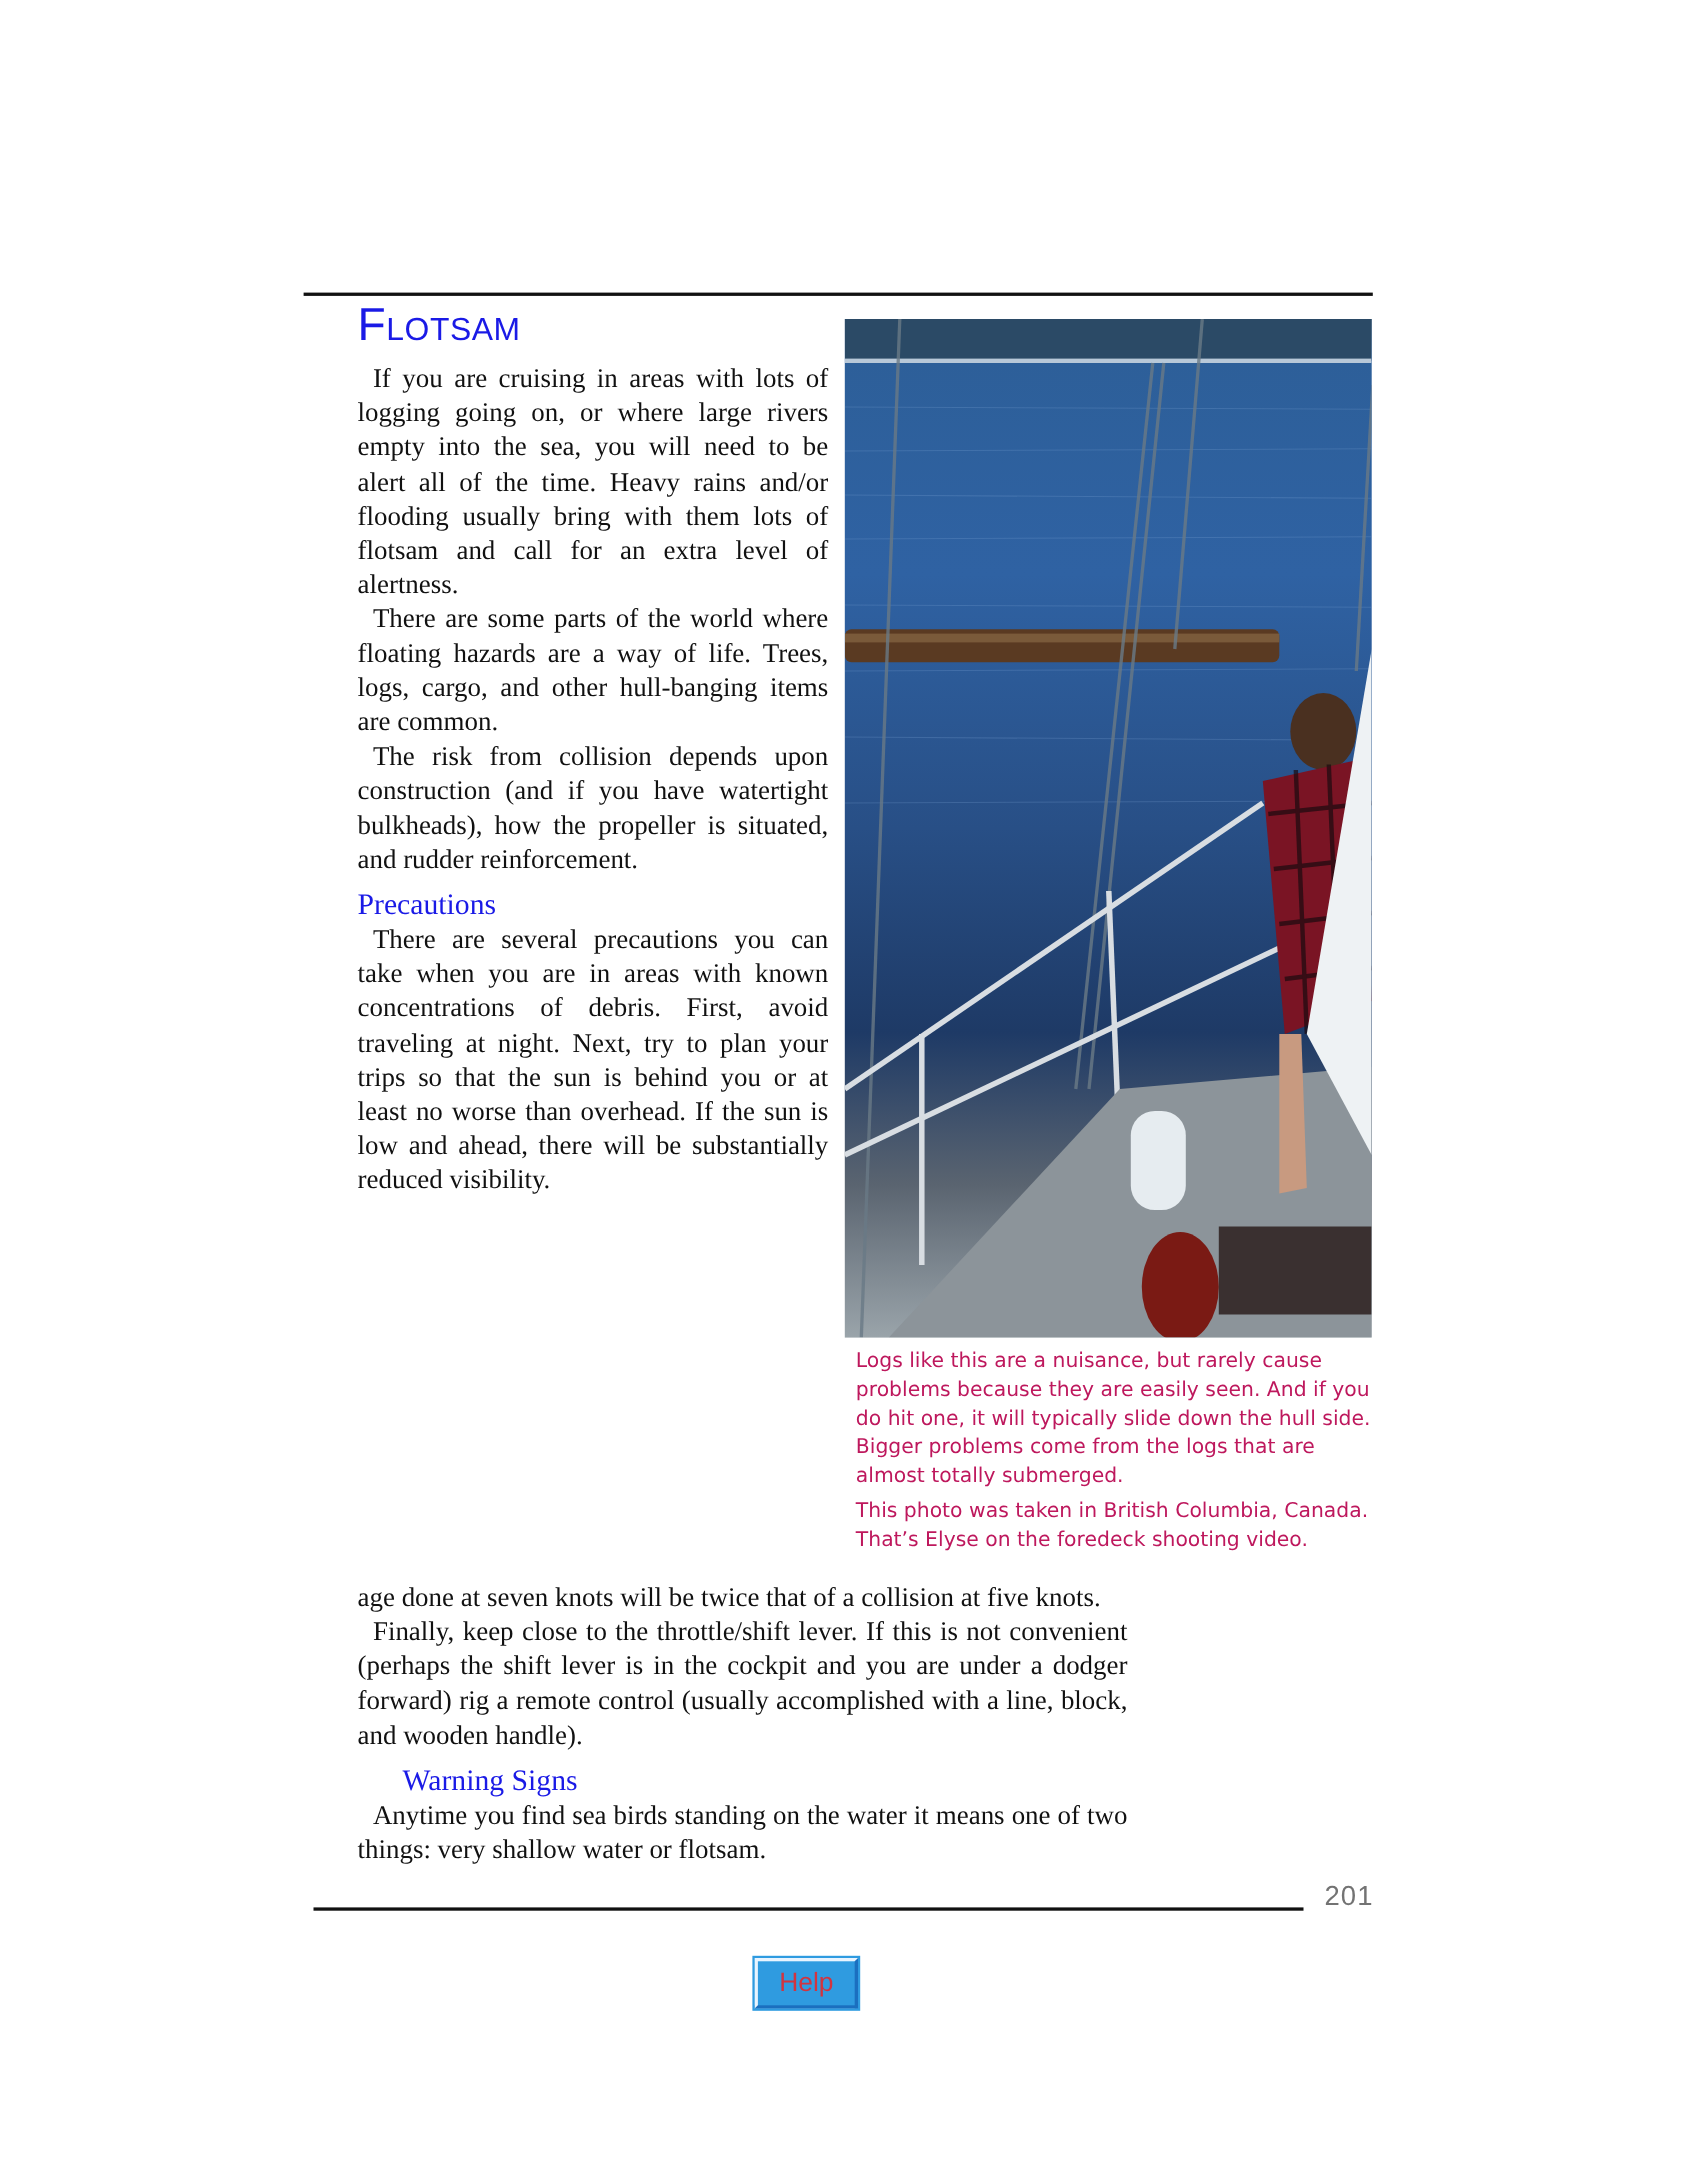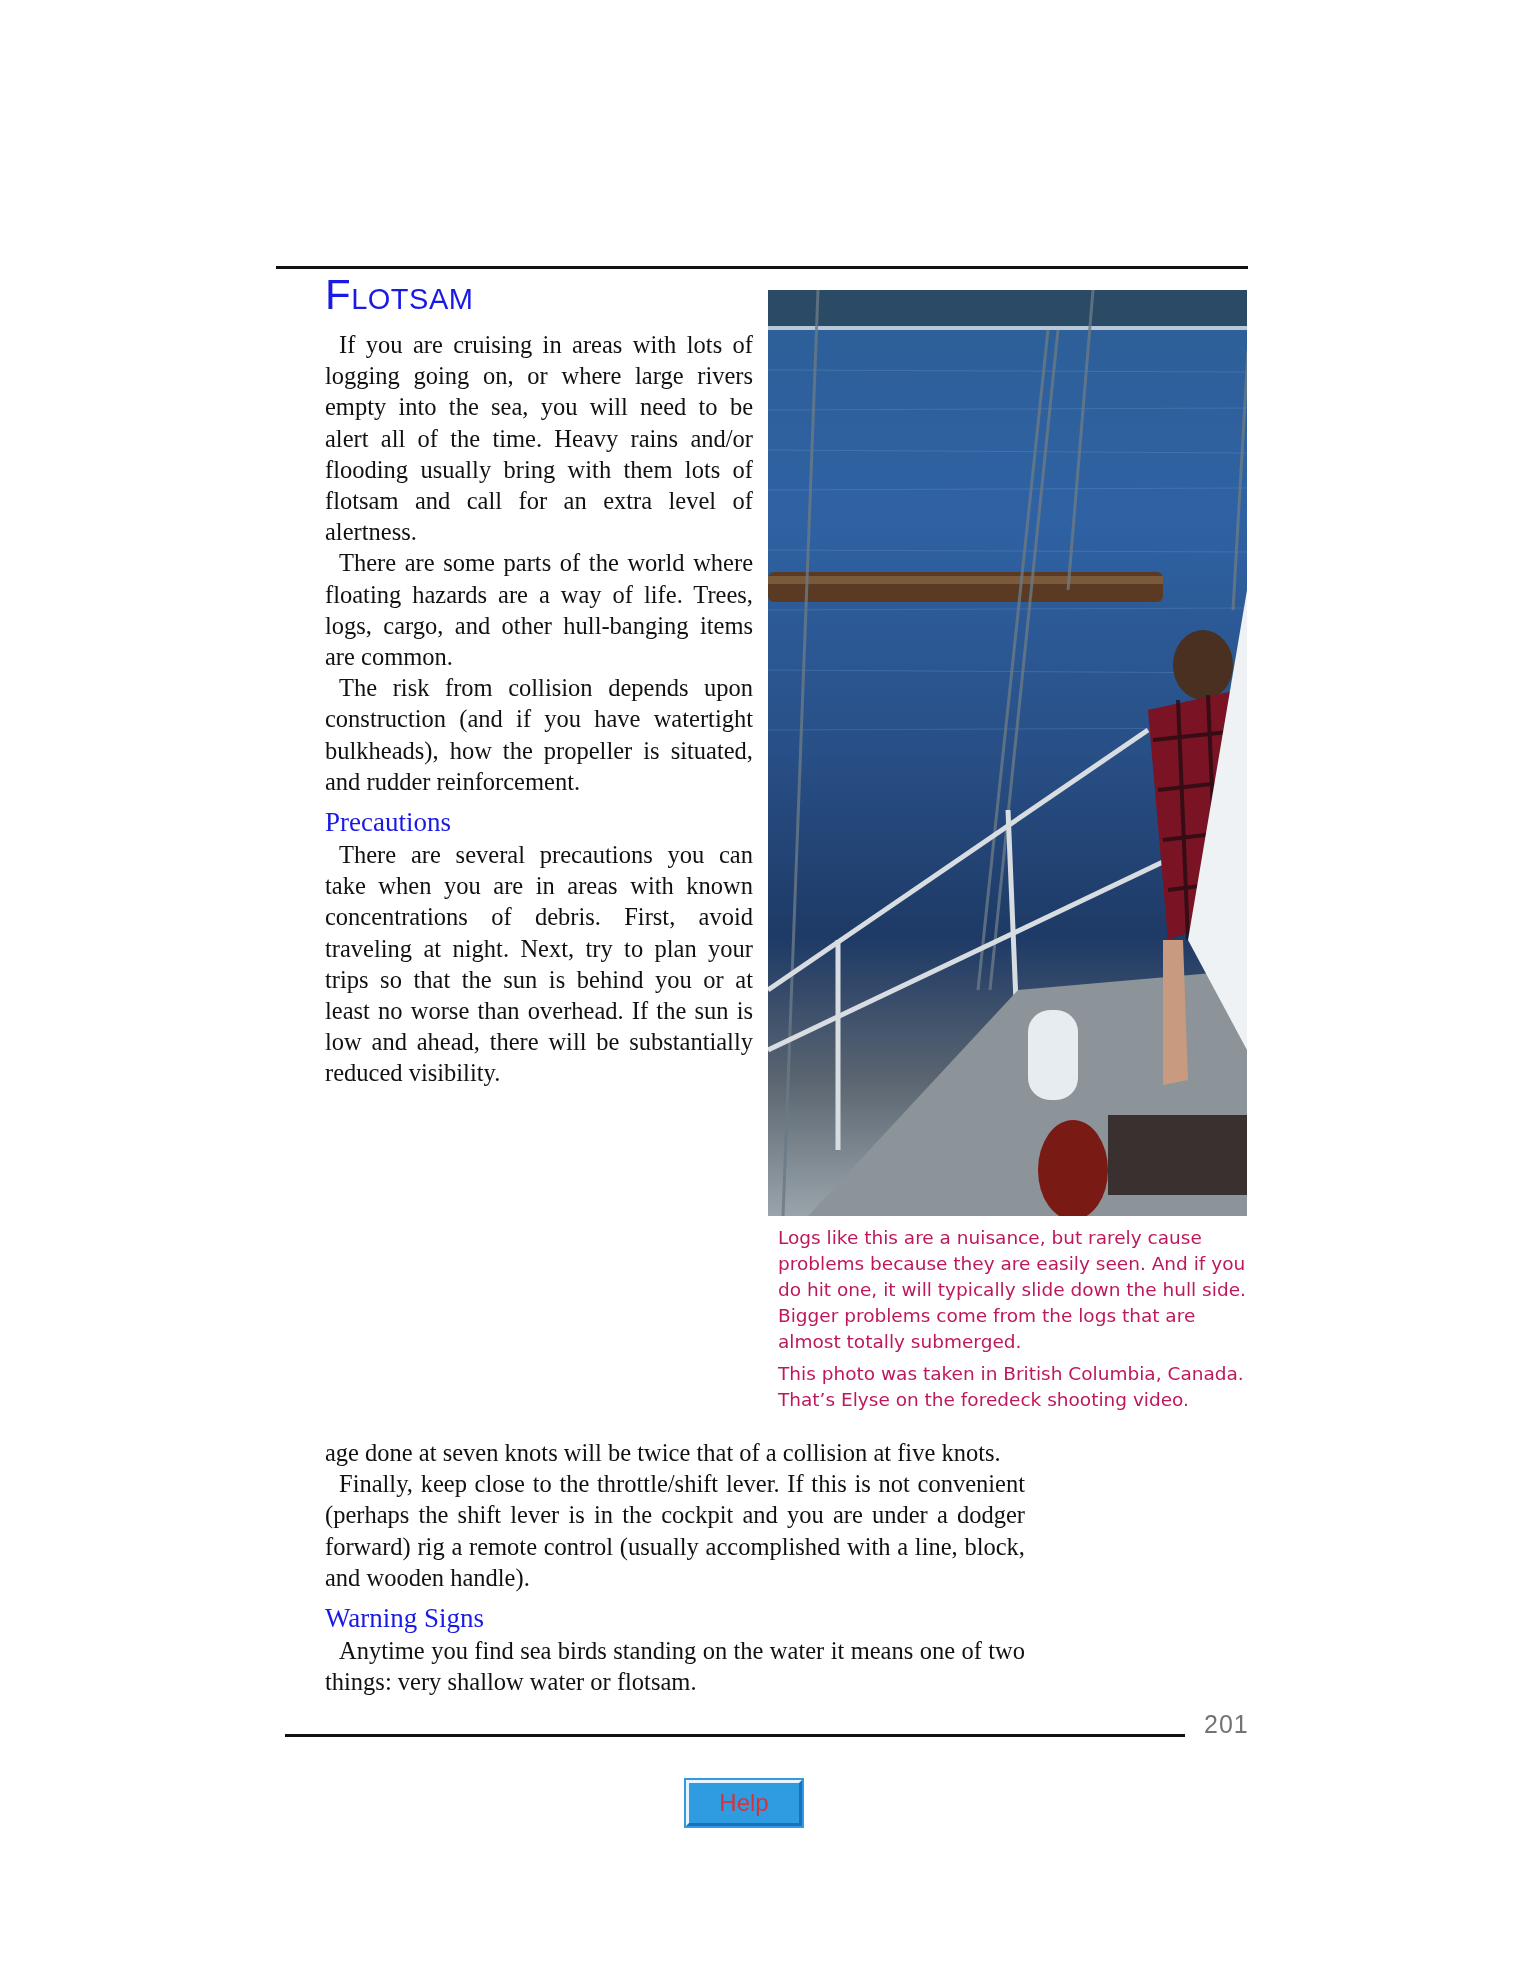--- a/index.html
+++ b/index.html
@@ -15,21 +15,21 @@
   .col { position: absolute; left: 325px; width: 428px; font-size: 24.5px; line-height: 31.2px; }
   .col p { margin: 0; text-indent: 14px; text-align: justify; }
   .wide { position: absolute; left: 325px; width: 700px; font-size: 24.5px; line-height: 31.2px; }
   .wide p { margin: 0; text-indent: 14px; text-align: justify; }
   .sub { margin: 0; font-weight: normal; color: #1a1ae6; font-size: 27px; line-height: 34px; }
   .photo { position: absolute; left: 768px; top: 290px; width: 479px; height: 926px; overflow: hidden;
            background: linear-gradient(180deg, #2a4a6a 0%, #2d5f99 4%, #2f62a3 25%, #284f86 50%, #1e3a66 70%, #5a6470 85%, #9aa4aa 100%); }
   .caption { position: absolute; left: 778px; top: 1225px; width: 470px;
              font-family: "DejaVu Sans", "Liberation Sans", sans-serif; font-size: 18.5px; line-height: 26px; color: #be185d; }
   .caption p { margin: 0 0 6px 0; }
-  .help-btn { position: absolute; left: 686px; top: 1780px; width: 116px; height: 46px; box-sizing: border-box;
+  .help-btn { position: absolute; left: 686px; top: 1780px; width: 94px; height: 46px; box-sizing: border-box;
               background: #2f9be0; border: 3px solid #1b6fbf; border-top-color: #e8f4ff; border-left-color: #e8f4ff;
               outline: 2px solid #2f9be0;
               color: #d2343f; font-family: "Liberation Sans", "DejaVu Sans", sans-serif; font-size: 24px;
               display: flex; align-items: center; justify-content: center; cursor: pointer; }
 </style>
 </head>
 <body>
 
 <div class="rule-top"></div>
 
@@ -39,21 +39,21 @@
   <p>If you are cruising in areas with lots of logging going on, or where large rivers empty into the sea, you will need to be alert all of the time. Heavy rains and/or flooding usually bring with them lots of flotsam and call for an extra level of alertness.</p>
   <p>There are some parts of the world where floating hazards are a way of life. Trees, logs, cargo, and other hull-banging items are common.</p>
   <p>The risk from collision depends upon construction (and if you have watertight bulkheads), how the propeller is situated, and rudder reinforcement.</p>
   <h2 class="sub" style="margin-top:8px;">Precautions</h2>
   <p>There are several precautions you can take when you are in areas with known concentrations of debris. First, avoid traveling at night. Next, try to plan your trips so that the sun is behind you or at least no worse than overhead. If the sun is low and ahead, there will be substantially reduced visibility.</p>
 </div>
 
 <div class="wide" style="top:1437px;">
   <p style="text-indent:0">age done at seven knots will be twice that of a collision at five knots.</p>
   <p>Finally, keep close to the throttle/shift lever. If this is not convenient (perhaps the shift lever is in the cockpit and you are under a dodger forward) rig a remote control (usually accomplished with a line, block, and wooden handle).</p>
-  <h2 class="sub" style="margin-top:8px;">Warning Signs</h2>
+  <h2 class="sub" style="margin-top:8px;margin-left:41px;">Warning Signs</h2>
   <p>Anytime you find sea birds standing on the water it means one of two things: very shallow water or flotsam.</p>
 </div>
 
 <div class="photo" title="Photo of a large log floating in blue water seen from the foredeck of a sailboat, with a person in a red plaid shirt on the bow">
   <svg width="479" height="926" viewBox="0 0 479 926">
 
     <rect x="0" y="0" width="479" height="38" fill="#2b4a66"></rect>
     <rect x="0" y="36" width="479" height="4" fill="#b8c8d8"></rect>
 
     <g opacity="0.25" stroke="#7fa6d6" stroke-width="1">

